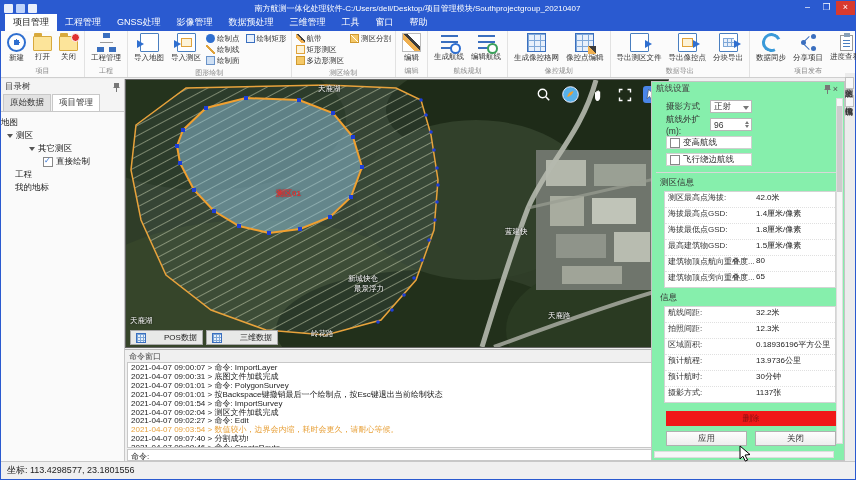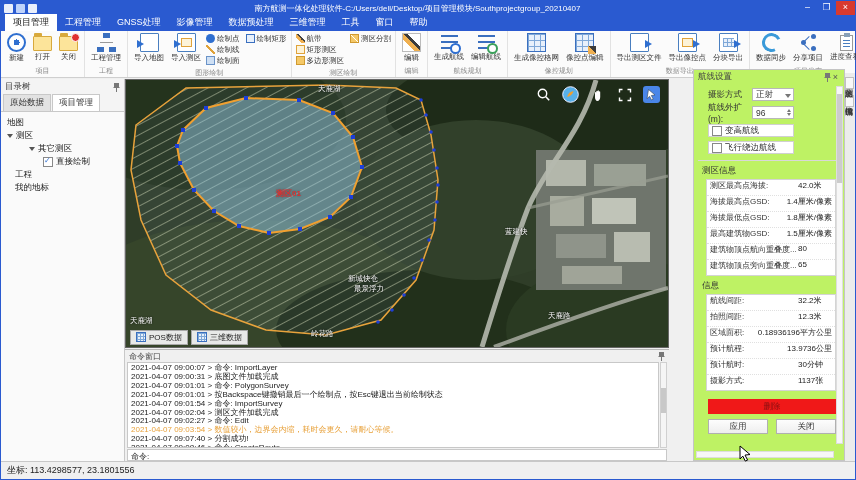--- a/index.html
+++ b/index.html
@@ -78,33 +78,33 @@
   
   .map{position:absolute;left:124px;top:78px;width:544px;height:269px;background:#2f3d28;border:1px solid #666;box-sizing:border-box;overflow:hidden;}
   .map svg.base{position:absolute;inset:0;}
   .map-toolbar{position:absolute;top:6px;right:8px;display:flex;gap:10px;align-items:center;}
   .mt-ic{width:17px;height:17px;display:flex;align-items:center;justify-content:center;border-radius:3px;}
   .mt-ic.sel{background:#4a86e8;}
   .mt-ic.globe-bg{background:transparent;}
   .map-label{position:absolute;color:#fff;font-size:7.5px;text-shadow:0 0 2px #000;white-space:nowrap;}
   .area-label{position:absolute;color:#e03030;font-size:8px;font-weight:bold;text-shadow:0 0 2px rgba(0,0,0,.4);}
   .map-bottom-tabs{position:absolute;left:4px;bottom:2px;display:flex;gap:3px;}
-  .mb-tab{display:flex;align-items:flex-start;gap:3px;background:rgba(242,242,242,.95);border:1px solid #a8a8a8;font-size:8px;color:#222;padding:1px 5px;height:11px;}
+  .mb-tab{display:flex;align-items:flex-end;gap:18px;background:rgba(242,242,242,.95);border:1px solid #a8a8a8;font-size:8px;color:#222;padding:1px 5px;height:11px;}
   .mb-ic{width:8px;height:8px;background:#e8f0fb;border:1px solid #3a6fbf;background-image:linear-gradient(#7fa8d8 1px,transparent 1px),linear-gradient(90deg,#7fa8d8 1px,transparent 1px);background-size:3px 3px;flex:none;}
   
   .console{position:absolute;left:124px;top:348px;width:544px;bottom:18px;background:#f0f0f0;border-top:1px solid #b8b8b8;box-sizing:border-box;}
   .con-header{height:12px;display:flex;justify-content:space-between;align-items:center;font-size:8px;color:#444;padding:0 4px;}
   .con-log{position:absolute;top:12px;left:2px;right:10px;bottom:13px;background:#fff;border:1px solid #c8c8c8;overflow:hidden;padding:1px 0 0 3px;box-sizing:border-box;}
   .log-line{font-size:8px;line-height:8.9px;color:#222;white-space:nowrap;}
   .log-line.warn{color:#e8a23c;}
   .con-scroll{position:absolute;top:12px;right:2px;width:7px;bottom:13px;background:#f5f5f5;border:1px solid #d0d0d0;box-sizing:border-box;}
   .con-scroll .thumb{position:absolute;left:0;right:0;top:30%;height:30%;background:#c8c8c8;}
   .con-input{position:absolute;left:2px;right:2px;bottom:0;height:12px;background:#fff;border:1px solid #c8c8c8;font-size:8px;color:#222;padding:1px 3px;box-sizing:border-box;}
   
-  .panel{position:absolute;right:10px;top:68px;width:152px;bottom:18px;background:#bef264;border:1px solid #c4c4c4;box-sizing:border-box;font-size:8.5px;color:#333;}
+  .panel{position:absolute;right:10px;top:80px;width:194px;bottom:18px;background:#86efac;border:1px solid #c4c4c4;box-sizing:border-box;font-size:8.5px;color:#333;}
   .pn-header{height:14px;display:flex;align-items:center;padding:0 4px;font-size:8.5px;color:#444;}
   .pn-header .sp{flex:1;}
   .pn-close{font-size:9px;color:#555;padding:0 2px;}
   .pn-row{display:flex;align-items:center;margin:3px 0 0 14px;height:15px;}
   .pn-lab{width:44px;}
   .combo{width:42px;height:13px;background:#fff;border:1px solid #b8b8b8;display:flex;align-items:center;padding-left:3px;box-sizing:border-box;position:relative;}
   .combo .da{position:absolute;right:2px;top:5px;border-left:3px solid transparent;border-right:3px solid transparent;border-top:4px solid #777;}
   .spin{width:42px;height:13px;background:#fff;border:1px solid #b8b8b8;display:flex;align-items:center;padding-left:3px;box-sizing:border-box;position:relative;}
   .spin .up{position:absolute;right:2px;top:2px;border-left:2.5px solid transparent;border-right:2.5px solid transparent;border-bottom:3px solid #777;}
   .spin .dn{position:absolute;right:2px;bottom:2px;border-left:2.5px solid transparent;border-right:2.5px solid transparent;border-top:3px solid #777;}
@@ -318,21 +318,21 @@
       <svg width="7" height="9" viewBox="0 0 7 9">
           <path d="M1 0h5v4l1 1H0l1-1z" fill="#777"></path>
           <rect x="3" y="5" width="1" height="4" fill="#777"></rect>
         </svg>
     </div>
     <div class="sb-tabs">
       <span class="sb-tab">原始数据</span>
       <span class="sb-tab active">项目管理</span>
     </div>
     <div class="sb-tree">
-      <div class="tree-row" style="padding-left:6px">
+      <div class="tree-row" style="padding-left:0">
           <span>地图</span>
         </div>
       <div class="tree-row" style="padding-left:6px">
           <span class="chev"></span>
           <span>测区</span>
         </div>
       <div class="tree-row" style="padding-left:28px">
           <span class="chev"></span>
           <span>其它测区</span>
         </div>

